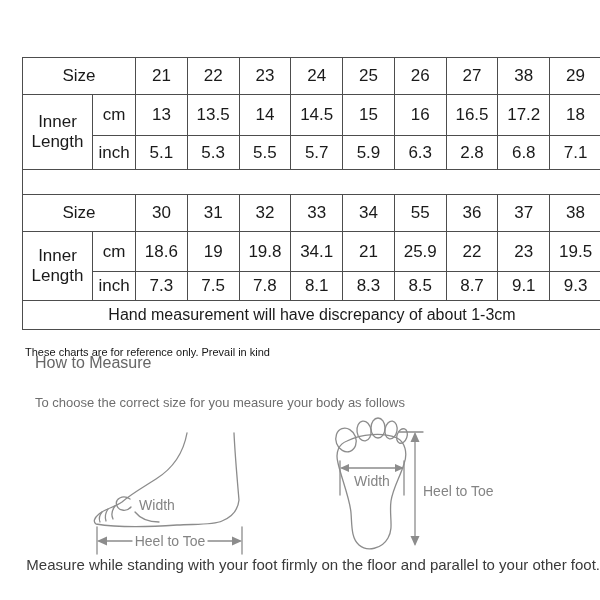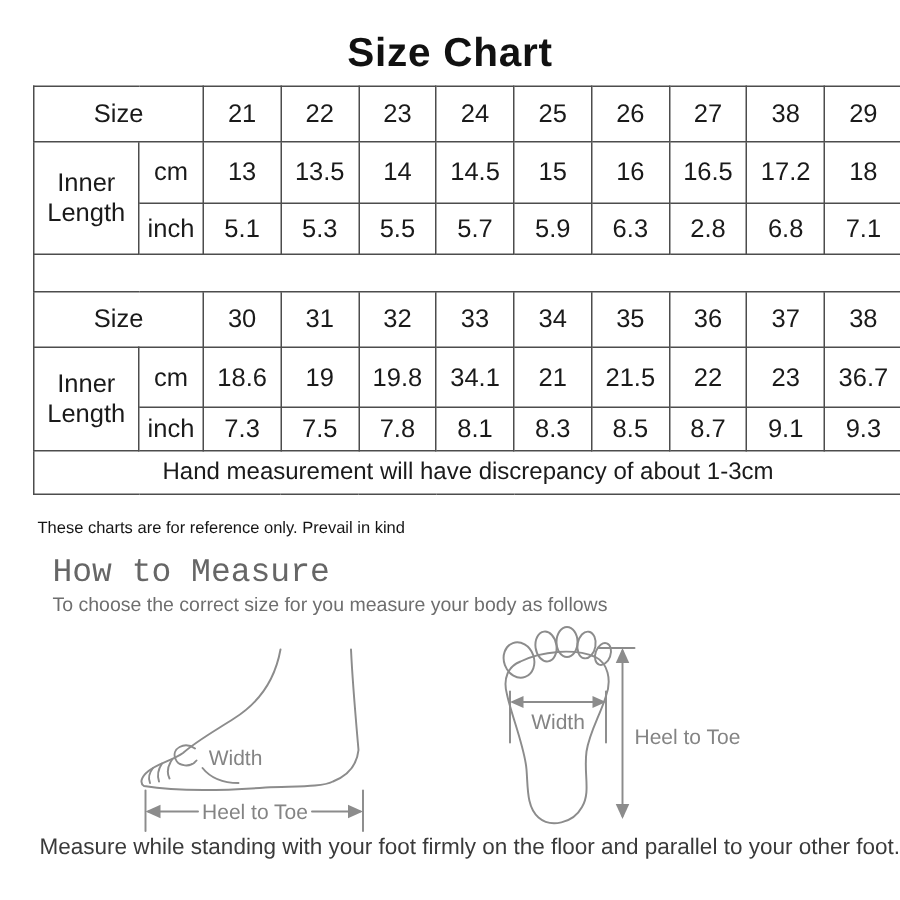--- a/index.html
+++ b/index.html
@@ -26,21 +26,21 @@
   tr.r-spacer { height:25px; }
   tr.r-size2  { height:37px; }
   tr.r-cm2    { height:40px; }
   tr.r-inch2  { height:29px; }
   tr.r-note   { height:29px;border-radius:11px; }
   td.note-cell { font-size:16px; }
   .ref-note {
     position:absolute; left:25px; top:346px; font-size:11px; color:#151515;
   }
   .howto-title {
-    position:absolute; left:35px; top:369px; font-size:22px; color:#666666;font-family:Liberation Mono, monospace;
+    position:absolute; left:35px; top:354px; font-size:16px; color:#666666;
   }
   .howto-sub {
     position:absolute; left:35px; top:395px; font-size:13px; color:#6e6e6e;text-align:right;
   }
   .bottom-note {
     position:absolute; left:0; top:556px; width:100%; text-align:right;
     font-size:15px; color:#3a3a3a;
   }
   .diagram { position:absolute; top:415px; width:190px; height:145px; }
   .diagram.side { left:75px; }
@@ -51,21 +51,20 @@
   .diagram path.head { fill:#8c8c8c; stroke:none; }
   .diagram text {
     fill:#848484; font-family:"Liberation Sans", sans-serif; font-size:14px;
   }
 </style>
 </head>
 <body>
 
 <div class="canvas">
 
-  <h1 class="title">Size Chart</h1>
 
   <table class="size-table">
     <colgroup>
       <col style="width:70px">
         <col style="width:43px">
       <col span="9">
     </colgroup>
     <tbody>
         <tr class="r-size1">
       <td colspan="2">Size</td>
@@ -107,37 +106,37 @@
     <tr class="r-spacer">
       <td colspan="11"></td>
     </tr>
     <tr class="r-size2">
       <td colspan="2">Size</td>
       <td>30</td>
       <td>31</td>
       <td>32</td>
       <td>33</td>
       <td>34</td>
-      <td>35</td>
+      <td>55</td>
       <td>36</td>
       <td>37</td>
       <td>38</td>
     </tr>
     <tr class="r-cm2">
       <td rowspan="2">Inner Length</td>
       <td>cm</td>
       <td>18.6</td>
       <td>19</td>
       <td>19.8</td>
       <td>34.1</td>
       <td>21</td>
-      <td>21.5</td>
+      <td>25.9</td>
       <td>22</td>
       <td>23</td>
-      <td>36.7</td>
+      <td>19.5</td>
     </tr>
     <tr class="r-inch2">
       <td>inch</td>
       <td>7.3</td>
       <td>7.5</td>
       <td>7.8</td>
       <td>8.1</td>
       <td>8.3</td>
       <td>8.5</td>
       <td>8.7</td>

